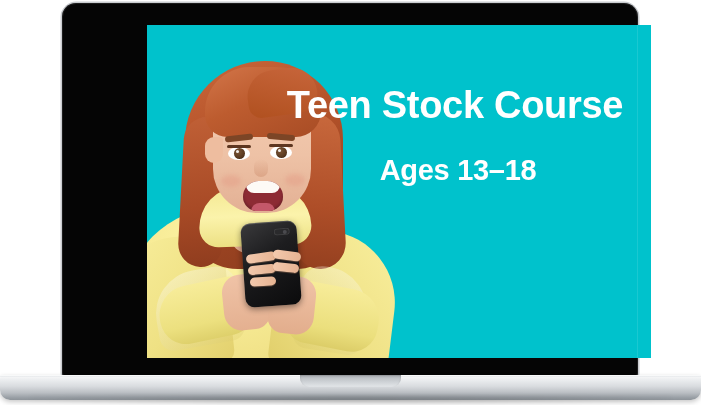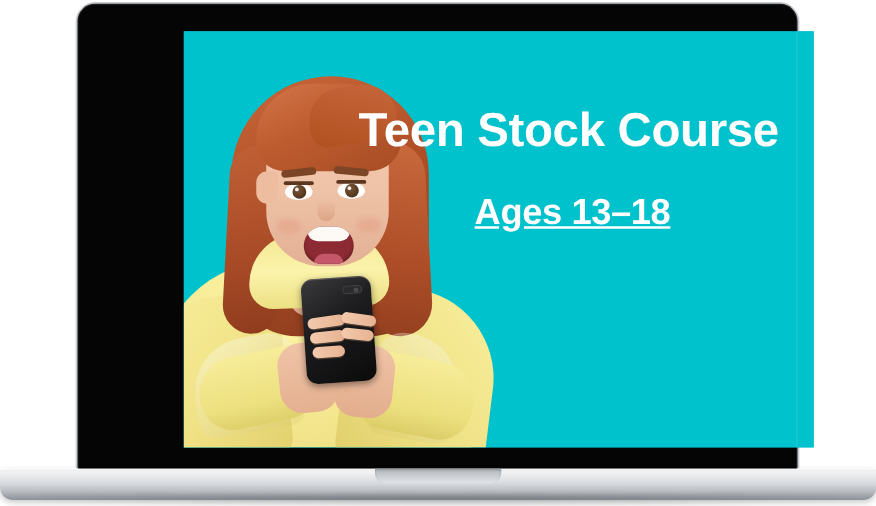--- a/index.html
+++ b/index.html
@@ -151,21 +151,20 @@
   }
   #slide-subtitle {
     left: 0;
     top: 128px;
     width: 532px;
     text-align: center;
     padding-left: 90px;
     box-sizing: border-box;
     font-size: 29px;
     line-height: 34px;
-    text-decoration: underline;
   }
   #slide-note {
     left: 0;
     top: 190px;
     width: 532px;
     text-align: center;
     padding-left: 58px;
     box-sizing: border-box;
     font-size: 21px;
     line-height: 26px;

